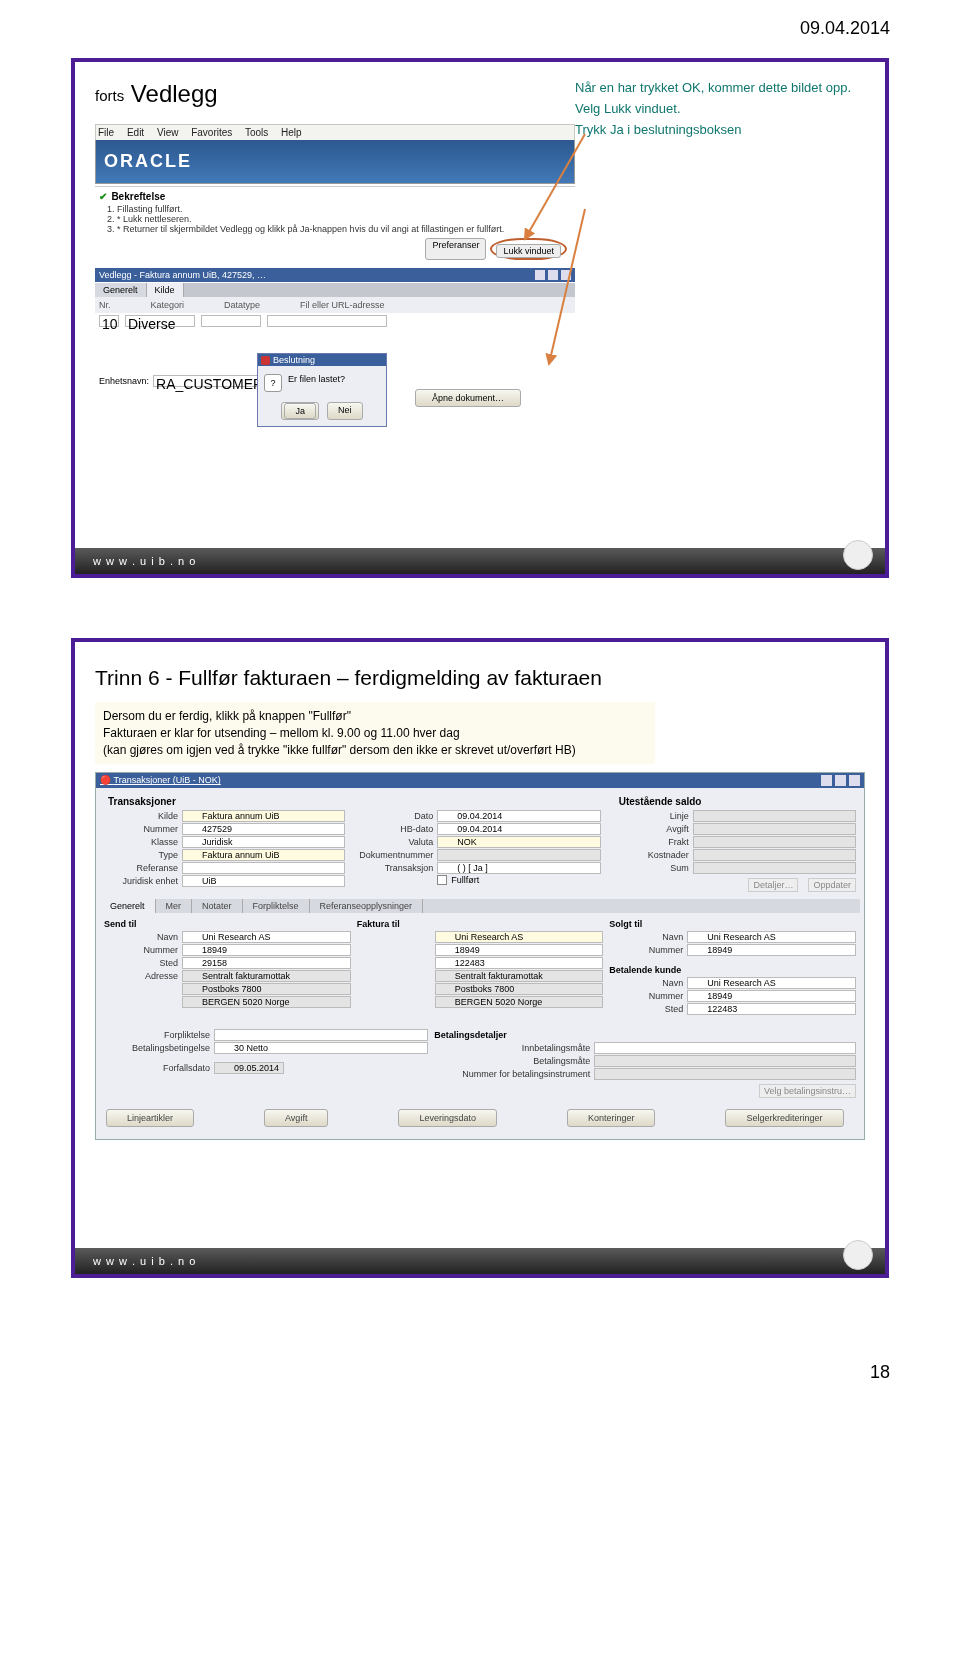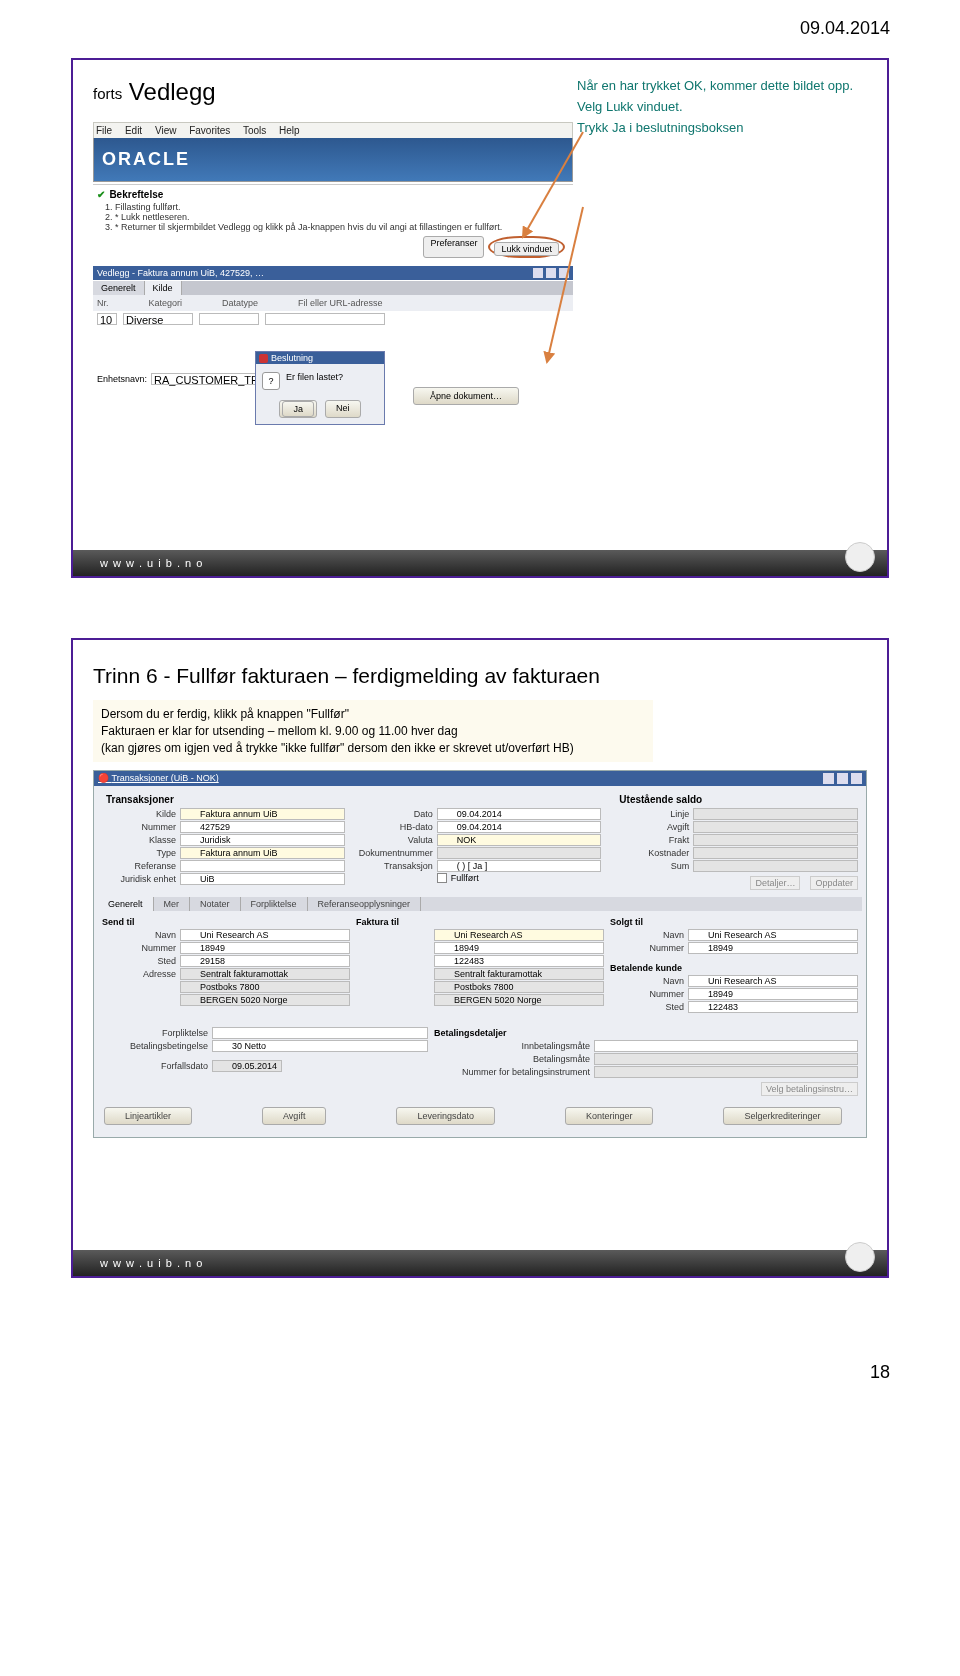--- a/index.html
+++ b/index.html
@@ -1,23 +1,23 @@
 <!DOCTYPE html>
 <html><head>
 <meta charset="utf-8">
 <style>
   * { box-sizing: border-box; }
   body { margin:0; font-family: Arial, Helvetica, sans-serif; background:#fff; width:960px; }
   .page { width:960px; padding:28px 70px 20px 70px; position:relative; }
   .date-tr { position:absolute; top:18px; right:70px; font-size:18px; }
-  .slide { border:2px solid #4c1d95; width:818px; margin:30px auto 60px; background:#fff; position:relative; overflow:hidden; }
+  .slide { border:4px solid #4c1d95; width:818px; margin:30px auto 60px; background:#fff; position:relative; overflow:hidden; }
   .slide-inner { padding:18px 20px 0 20px; }
   .footer { height:26px; background:linear-gradient(#5a5a5a,#222); color:#fff; display:flex; align-items:center; justify-content:flex-end; padding:0 12px; font-size:11px; }
   .footer .seal { width:30px; height:30px; border-radius:50%; background:#efefef; margin-left:8px; border:1px solid #ccc; position:relative; top:-6px; }
-  .footer .url { margin-right:auto; padding-left:6px; letter-spacing:1px;margin-left:9px; }
+  .footer .url { margin-right:auto; padding-left:6px; letter-spacing:1px; }
 
   
   .s1-top { position:relative; height:250px; }
   .s1-title { font-size:24px; }
   .s1-title .small { font-size:15px; vertical-align:middle; }
   .bluebox { position:absolute; right:0; top:0; width:290px; background:#fff; border:0; }
   .bluebox p { margin:0 0 6px; color:#0f766e; font-size:13px; }
 
   .oracle-win { position:absolute; left:0; top:44px; width:480px; }
   .menubar { background:#f3f3f0; font-size:10px; padding:2px 2px; border:1px solid #c8c8c0; border-bottom:none; }
@@ -32,21 +32,21 @@
 
   .sub-win { margin-top:2px; }
   .wtitle { background:#3a5f9a; color:#fff; font-size:9px; padding:2px 4px; display:flex; justify-content:space-between; }
   .wtitle .ctl { display:flex; gap:3px; }
   .wtitle .ctl span { width:10px; height:10px; background:#dde; display:inline-block; }
   .tabs { display:flex; font-size:9px; background:#c5c7cf; border-top:1px solid #fff; }
   .tabs span { padding:2px 8px; background:#d7d9e0; border-right:1px solid #aaa; }
   .tabs span.active { background:#eceef3; }
   .gridhdr { display:flex; font-size:9px; padding:3px 4px; gap:40px; background:#eceef3; color:#555; }
   .gridrow { display:flex; font-size:9px; padding:2px 4px; gap:6px; align-items:center; }
-  .fld { background:#fff; border:1px solid #bbb; padding:0 2px; height:12px; font-size:11px; display:inline-block; }
+  .fld { background:#fff; border:1px solid #bbb; padding:0 2px; height:12px; font-size:14px; display:inline-block; }
   .ent-row { font-size:9px; padding:6px 4px; display:flex; gap:4px; align-items:center; }
 
   .apne-btn { position:absolute; left:320px; bottom:-14px; font-size:9px; background:linear-gradient(#f7f7f0,#ded9c8); border:1px solid #aaa; border-radius:3px; padding:3px 16px; }
 
   .dialog { position:absolute; right:188px; bottom:-34px; width:130px; background:#eceef3; border:1px solid #6a7aad; font-size:9px; }
   .dialog .t { background:#3a5f9a; color:#fff; padding:1px 3px; display:flex; align-items:center; gap:3px; }
   .dialog .body { padding:8px 6px; display:flex; align-items:flex-start; gap:6px; }
   .dialog .q { width:18px; height:18px; border:1px solid #999; border-radius:3px; display:flex; align-items:center; justify-content:center; background:#fff; }
   .dialog .btns { display:flex; justify-content:center; gap:8px; padding:2px 0 6px; }
   .dialog .btns span { background:linear-gradient(#f7f7f0,#ded9c8); border:1px solid #aaa; border-radius:3px; padding:2px 10px; }

